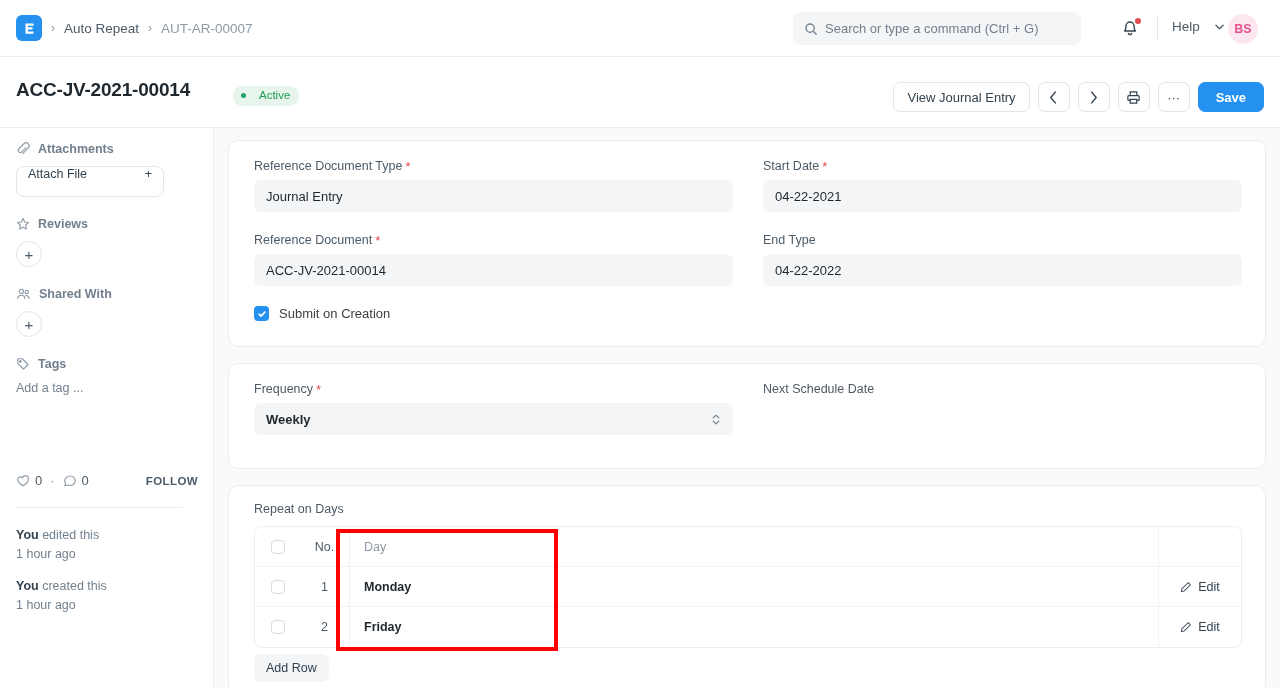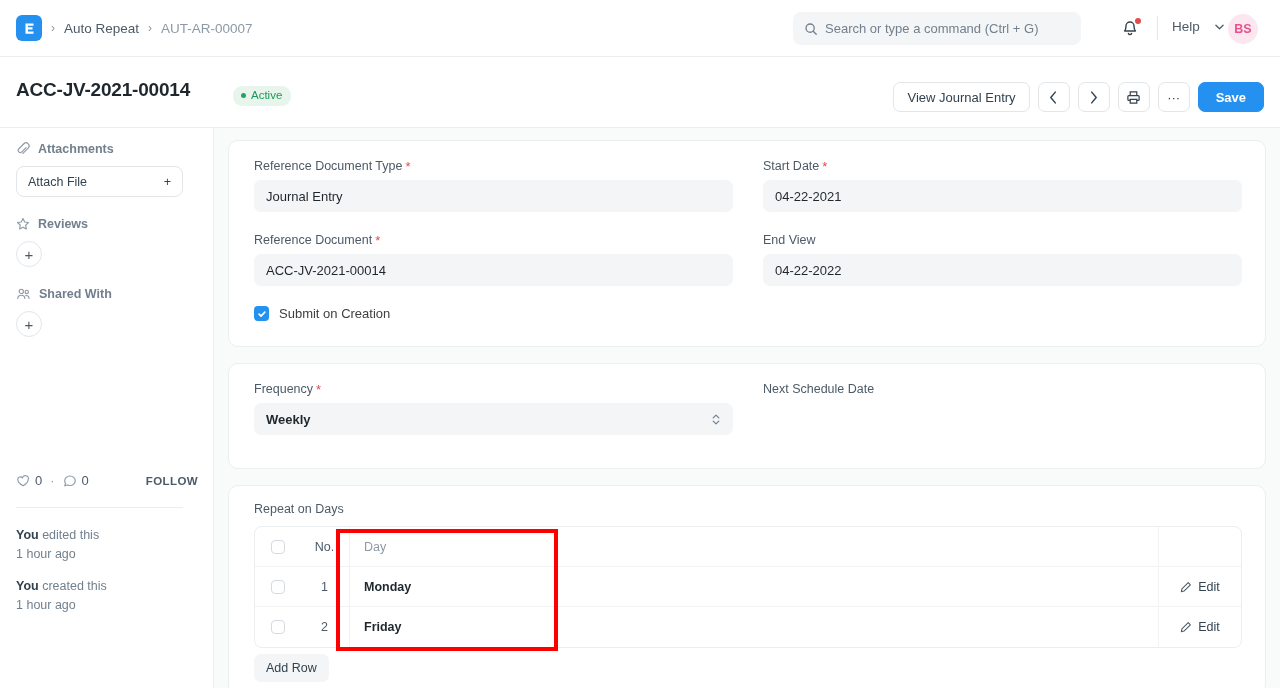--- a/index.html
+++ b/index.html
@@ -68,21 +68,21 @@
     background: #fff; border-bottom: 1px solid #ebeef0;
   }
   .page-title {
     position: absolute; left: 16px; top: 22px;
     font-size: 19px; font-weight: bold; letter-spacing: -0.2px; color: #1f272e;
   }
   .badge {
     position: absolute; left: 233px; top: 86px;
     background: #e8f5ec; color: #1a9a55; border-radius: 9px;
     font-size: 11.5px; padding: 4px 9px 4px 8px;
-    display: flex; align-items: center; gap: 5px; line-height: 1;
+    display: flex; align-items: center; gap: 13px; line-height: 1;
   }
   .badge-dot { width: 5px; height: 5px; border-radius: 50%; background: #21a366; }
 
   .actions { position: absolute; right: 16px; top: 82px; display: flex; gap: 8px; align-items: center; }
   .btn {
     height: 30px; border-radius: 7px; border: 1px solid #e2e6e9; background: #fff;
     font-size: 13px; color: #32424f; display: flex; align-items: center;
     justify-content: center; padding: 0 13px; cursor: pointer;
     font-family: "Liberation Sans", sans-serif;
   }
@@ -100,22 +100,22 @@
   .sidebar {
     position: absolute; left: 0; top: 0; width: 214px; height: 560px;
     background: #fff; border-right: 1px solid #ebeef0; padding: 14px 16px 0 16px;
   }
   .sb-head {
     display: flex; align-items: center; gap: 8px;
     font-size: 12.5px; color: #72808e; margin-bottom: 10px; font-weight: bold;
   }
   .sb-sect { margin-bottom: 20px; }
   .attach-btn {
-    width: 167px; height: 31px; border: 1px solid #e2e6e9; border-radius: 8px;
-    background: #fff; display: flex; align-items: center; justify-content: space-between;
+    width: 148px; height: 31px; border: 1px solid #e2e6e9; border-radius: 8px;
+    background: #fff; display: flex; justify-content: space-between;
     padding: 0 11px; font-size: 12.5px; color: #32424f; cursor: pointer;
   }
   .plus-circle {
     width: 26px; height: 26px; border-radius: 50%; border: 1px solid #e2e6e9;
     background: #fff; display: flex; align-items: center; justify-content: center;
     color: #4c5a67; font-size: 15px; cursor: pointer; line-height: 1;
   }
   .tag-add { font-size: 12.5px; color: #72808e; cursor: pointer; }
 
   .sb-stats {
@@ -326,20 +326,32 @@
               <path d="M2 13c0-2.2 1.8-3.6 4-3.6s4 1.4 4 3.6" stroke-linecap="round"></path>
             <circle cx="12.2" cy="5.6" r="1.9"></circle>
               <path d="M11 9.7c2 0 3.8 1.2 3.8 3.3" stroke-linecap="round"></path>
           </svg>
         </span>
         <span>Shared With</span>
       </div>
       <div class="plus-circle">+</div>
     </div>
 
+    <div class="sb-sect">
+      <div class="sb-head">
+        <span>
+          <svg width="14" height="14" viewBox="0 0 16 16" fill="none" stroke="#8d99a6" stroke-width="1.3">
+              <path d="M2 2h5.2l6.6 6.6-5.2 5.2L2 7.2z" stroke-linejoin="round"></path>
+              <circle cx="5" cy="5" r="0.9"></circle>
+            </svg>
+        </span>
+        <span>Tags</span>
+      </div>
+      <div class="tag-add">Add a tag ...</div>
+    </div>
 
     <div class="sb-stats">
       <span class="stat">
         <span>
           <svg width="14" height="14" viewBox="0 0 16 16" fill="none" stroke="#8d99a6" stroke-width="1.3">
               <path d="M8 13.4S2 9.9 2 6.2a2.9 2.9 0 015.3-1.6A2.9 2.9 0 0114 6.2c0 3.7-6 7.2-6 7.2z" stroke-linejoin="round"></path>
             </svg>
         </span>
         <span>0</span>
       </span>
@@ -386,21 +398,21 @@
 
       <div class="col-l" style="top:92px;">
         <div class="field-label">
           <span>Reference Document</span>
           <span class="req">*</span>
         </div>
         <div class="control">ACC-JV-2021-00014</div>
       </div>
       <div class="col-r" style="top:92px;">
         <div class="field-label">
-          <span>End View</span>
+          <span>End Type</span>
         </div>
         <div class="control">04-22-2022</div>
       </div>
 
       <div class="checkrow">
         <span class="cb-on">
           <svg width="10" height="10" viewBox="0 0 12 12" fill="none" stroke="#fff" stroke-width="2">
               <path d="M2.5 6.2l2.3 2.3 4.6-4.8" stroke-linecap="round" stroke-linejoin="round"></path>
             </svg>
         </span>

